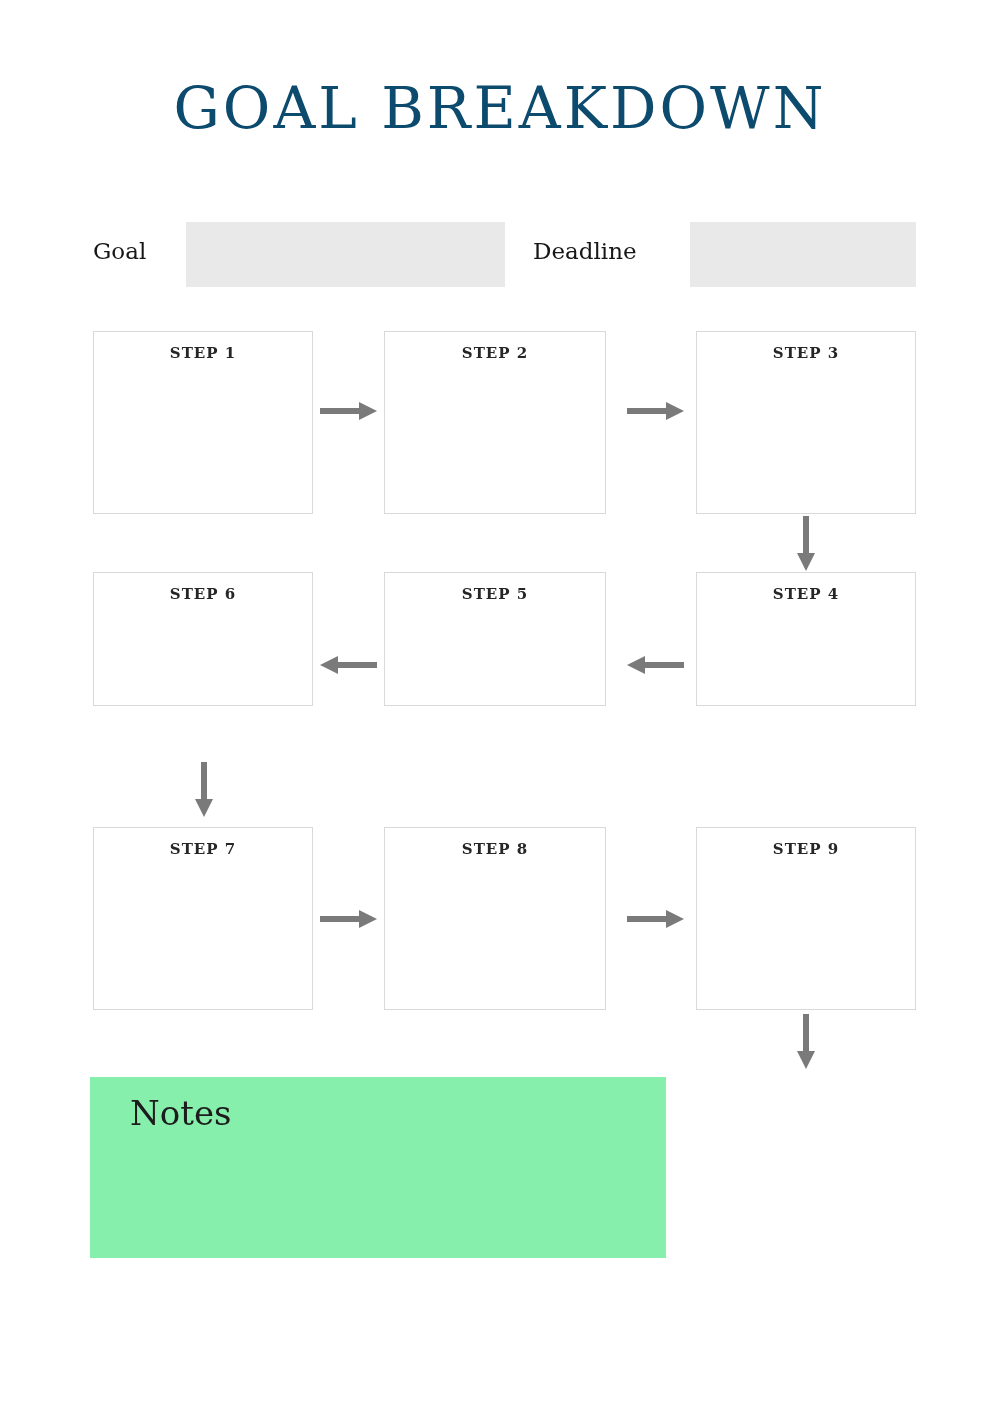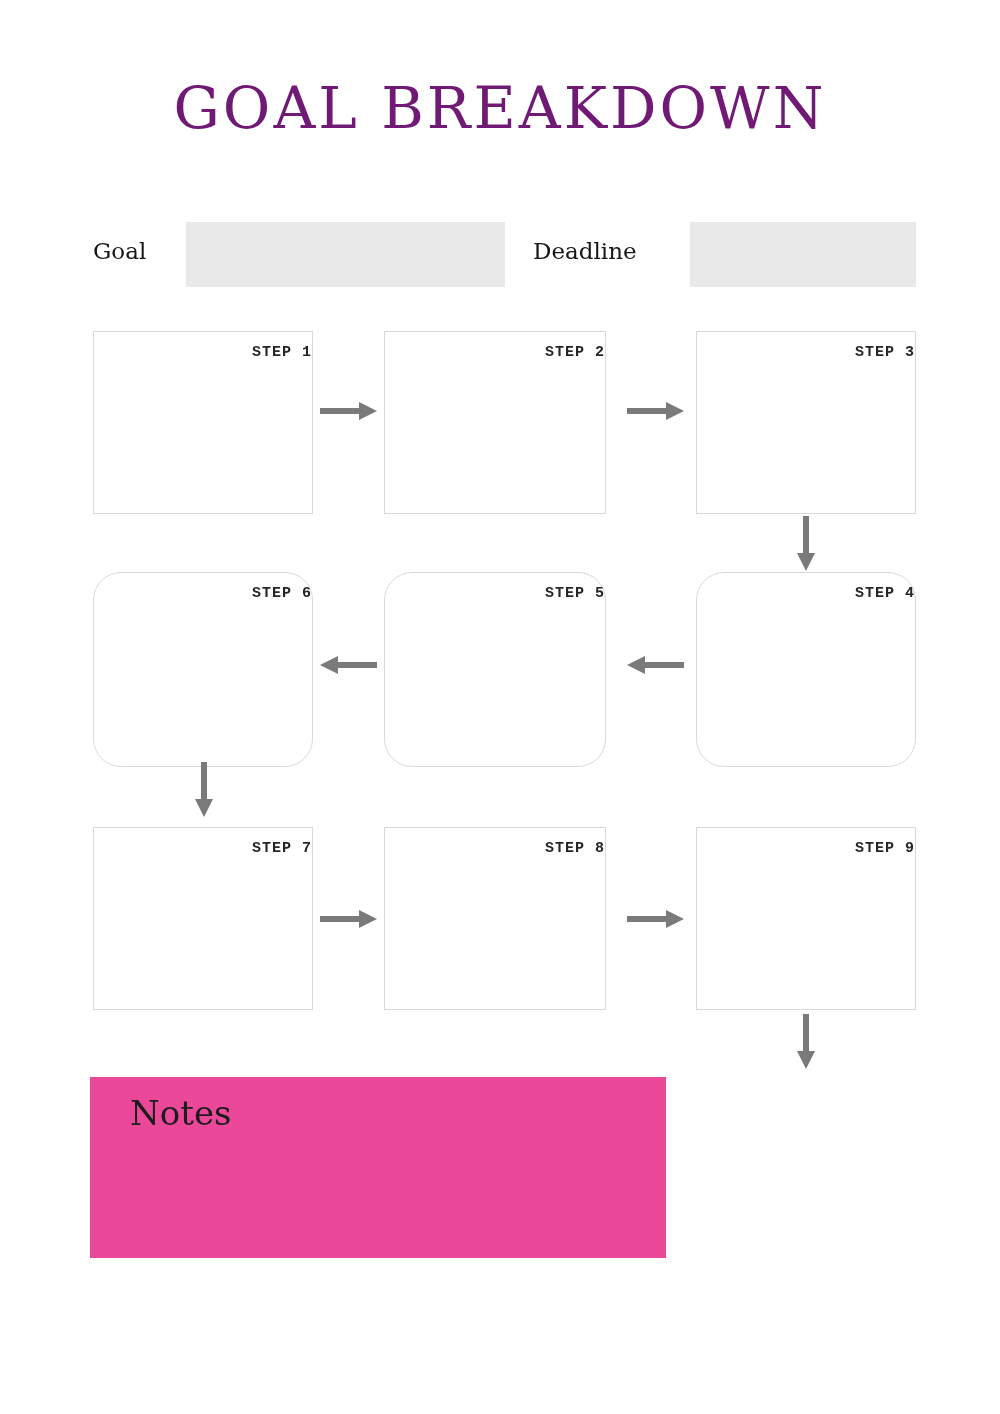--- a/index.html
+++ b/index.html
@@ -18,21 +18,21 @@
     overflow: hidden;
   }
   .title {
     position: absolute;
     left: 0; top: 74px;
     width: 1000px;
     text-align: center;
     font-size: 58px;
     font-weight: 400;
     letter-spacing: 3px;
-    color: #701a75;
+    color: #0c4a6e;
   }
   .field-label {
     position: absolute;
     font-size: 23px;
     color: #161616;
   }
   .goal-label   { left: 93px;  top: 238px; }
   .deadline-label { left: 533px; top: 238px; }
   .field-input {
     position: absolute;
@@ -49,59 +49,58 @@
   .deadline-input { left: 690px; width: 226px; }
 
   .step-box {
     position: absolute;
     width: 220px;
     background: #ffffff;
     border: 1px solid #d9d9d9;
   }
   .step-label {
     display: block;
-    text-align: right;
+    text-align: center;
     padding-top: 12px;
     font-size: 15px;
     font-weight: 700;
     letter-spacing: 1px;
     color: #262626;
-    font-family: Liberation Mono, monospace;
   }
   .step-write-area {
     position: absolute;
     left: 0; top: 40px; right: 0; bottom: 0;
   }
   
   .c1 { left: 93px; }
   .c2 { left: 384px; width: 222px; }
   .c3 { left: 696px; }
   .r1 { top: 331px; height: 183px; }
-  .r2 { top: 572px; height: 195px; border-radius: 28px; }
+  .r2 { top: 572px; height: 134px; }
   .r3 { top: 827px; height: 183px; }
   .r4 { top: 1077px; height: 183px; }
 
   .arrow { position: absolute; }
   .arr-h { width: 57px; height: 22px; }
   .arr-v { width: 22px; height: 55px; }
   .a-r1-1 { left: 320px; top: 400px; }
   .a-r1-2 { left: 627px; top: 400px; }
   .a-d3   { left: 795px; top: 516px; }
   .a-r2-1 { left: 627px; top: 654px; }
   .a-r2-2 { left: 320px; top: 654px; }
   .a-d6   { left: 193px; top: 762px; }
   .a-r3-1 { left: 320px; top: 908px; }
   .a-r3-2 { left: 627px; top: 908px; }
   .a-d9   { left: 795px; top: 1014px; }
 
   .notes-box {
     position: absolute;
     left: 90px; top: 1077px;
     width: 576px; height: 181px;
-    background: #ec4899;
+    background: #86efac;
   }
   .notes-title {
     position: absolute;
     left: 40px; top: 16px;
     font-size: 34px;
     color: #1c1c1c;
   }
   .notes-write-area {
     position: absolute;
     left: 0; top: 66px; right: 0; bottom: 0;

